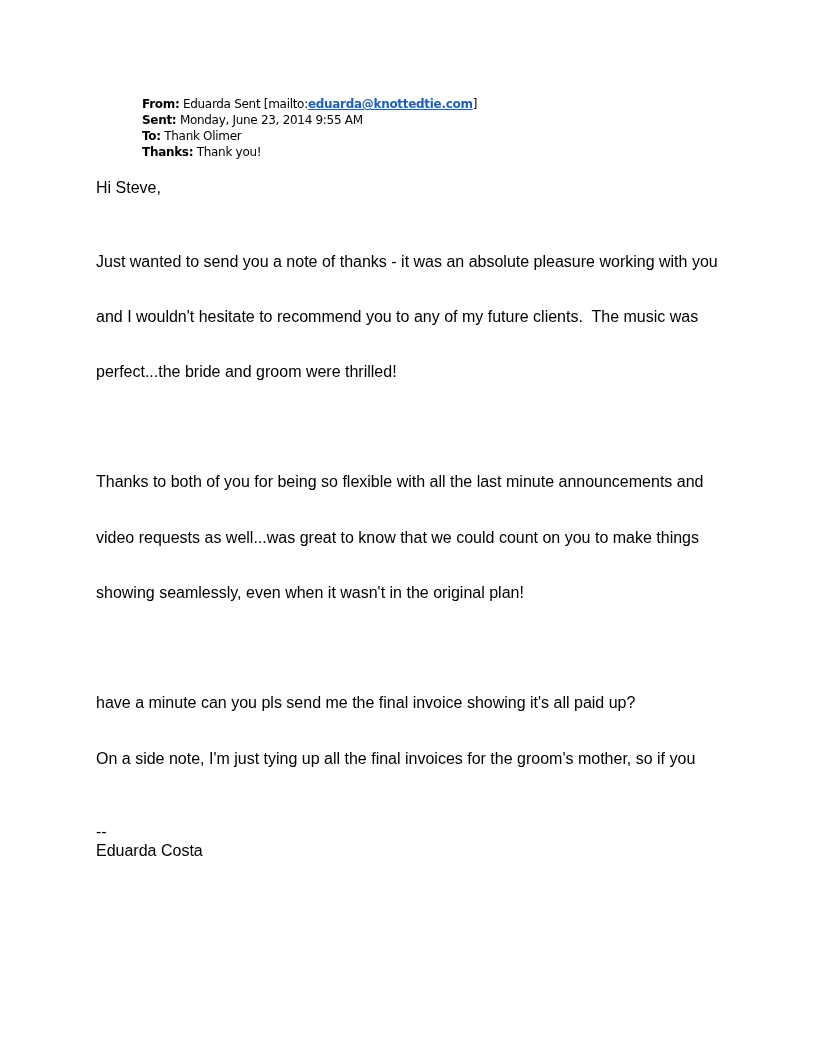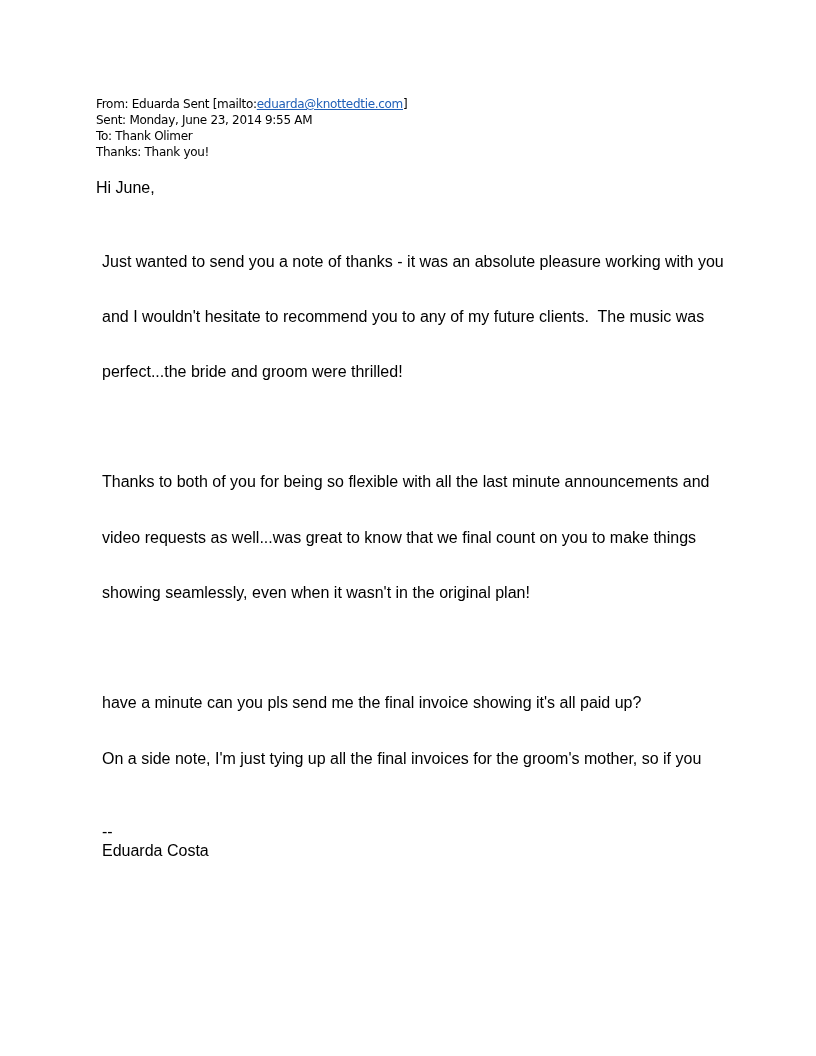--- a/index.html
+++ b/index.html
@@ -17,38 +17,39 @@
     .header {
       position: absolute;
       left: 96px;
       top: 96px;
       font-family: "DejaVu Sans", sans-serif;
       font-size: 12px;
       line-height: 16px;
       letter-spacing: -0.3px;
     }
     .header .row { white-space: nowrap; }
-    .header b { font-weight: normal; }
+    .header b { font-weight: bold; margin-left: 46px; }
     .body-text {
       position: absolute;
       left: 96px;
       top: 179px;
       width: 640px;
       font-family: "Liberation Sans", sans-serif;
       font-size: 16px;
       line-height: 18.4px;
     }
     .body-text p {
       margin: 0 0 18.4px 0;
       white-space: pre-wrap;
     }
-    .body-text .line { display: block; white-space: pre; margin-left: 6px; }
+    .body-text .line { display: block; white-space: pre; }
     a.link {
       color: #1f5fb7;
       text-decoration: underline;
+      font-weight: bold;
     }
     .sig-block { margin: 0 0 18.4px 0; }
   </style>
 </head>
 <body>
 
 <div class="header">
   <div class="row">
     <b>From:</b>
     <span>Eduarda Sent [mailto:</span><a class="link">eduarda@knottedtie.com</a><span>]</span>
@@ -61,31 +62,31 @@
     <b>To:</b>
     <span>Thank Olimer</span>
   </div>
   <div class="row">
     <b>Thanks:</b>
     <span>Thank you!</span>
   </div>
 </div>
 
 <div class="body-text">
-  <p>Hi June,</p>
+  <p>Hi Steve,</p>
 
   <p>
     <span class="line">Just wanted to send you a note of thanks - it was an absolute pleasure working with you</span>
     <span class="line">and I wouldn't hesitate to recommend you to any of my future clients.  The music was</span>
     <span class="line">perfect...the bride and groom were thrilled!</span>
   </p>
 
   <p>
     <span class="line">Thanks to both of you for being so flexible with all the last minute announcements and</span>
-    <span class="line">video requests as well...was great to know that we final count on you to make things</span>
+    <span class="line">video requests as well...was great to know that we could count on you to make things</span>
     <span class="line">showing seamlessly, even when it wasn't in the original plan!</span>
   </p>
 
   <p>
     <span class="line">have a minute can you pls send me the final invoice showing it's all paid up?</span>
     <span class="line">On a side note, I'm just tying up all the final invoices for the groom's mother, so if you</span>
   </p>
 
 
 

